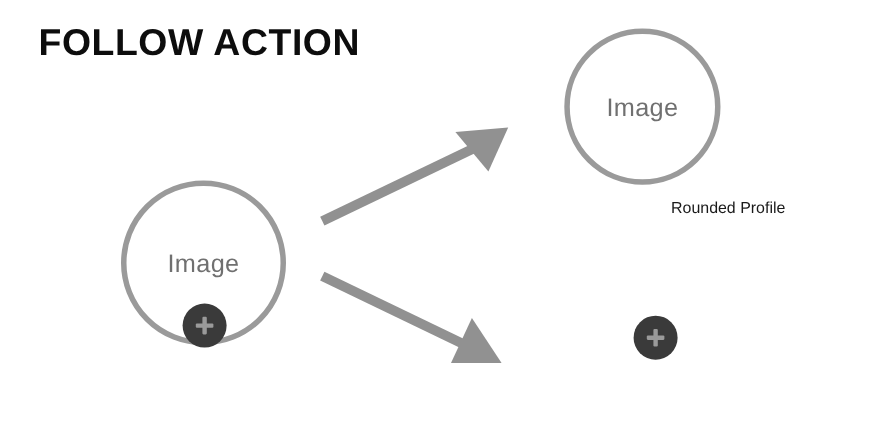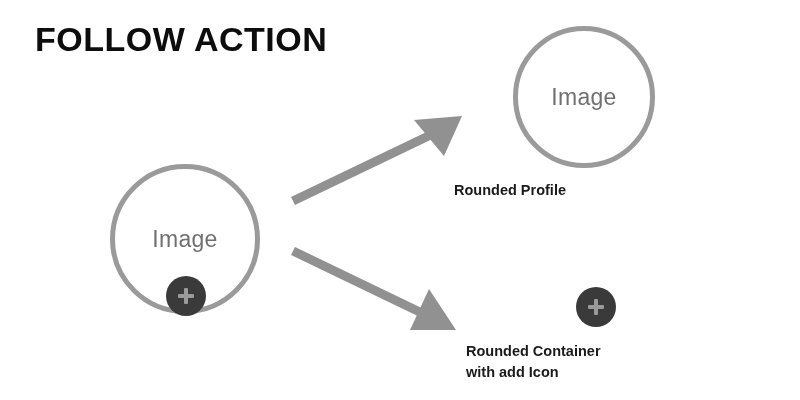--- a/index.html
+++ b/index.html
@@ -146,23 +146,23 @@
     border-radius: 50%;
     background: #3a3a3a;
     display: flex;
     align-items: center;
     justify-content: center;
   }
 
   
   .caption {
     position: absolute;
-    text-align: left;
+    text-align: right;
     font-size: 14.5px;
-    font-weight: 700;
+    font-weight: 400;
     color: #1a1a1a;
     line-height: 1.45;
     width: 260px;
   }
   #caption-profile {
     left: 454px;
     top: 180px;
   }
   #caption-container {
     left: 466px;
@@ -200,18 +200,14 @@
     <div class="ring"></div>
     <div class="ring-label">Image</div>
   </div>
   <div class="caption" id="caption-profile">
     <span class="caption-line">Rounded Profile</span>
   </div>
 
   <div id="result-container-icon">
     <span class="plus-glyph"></span>
   </div>
-  <div class="caption" id="caption-container">
-    <span class="caption-line">Rounded Container</span>
-    <span class="caption-line">with add Icon</span>
-  </div>
 
 </div>
 
 </body></html>

